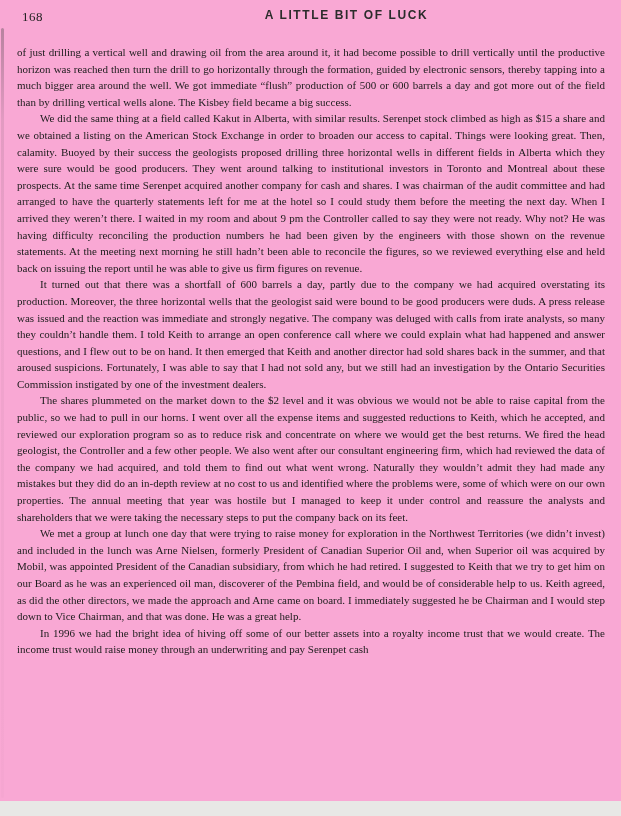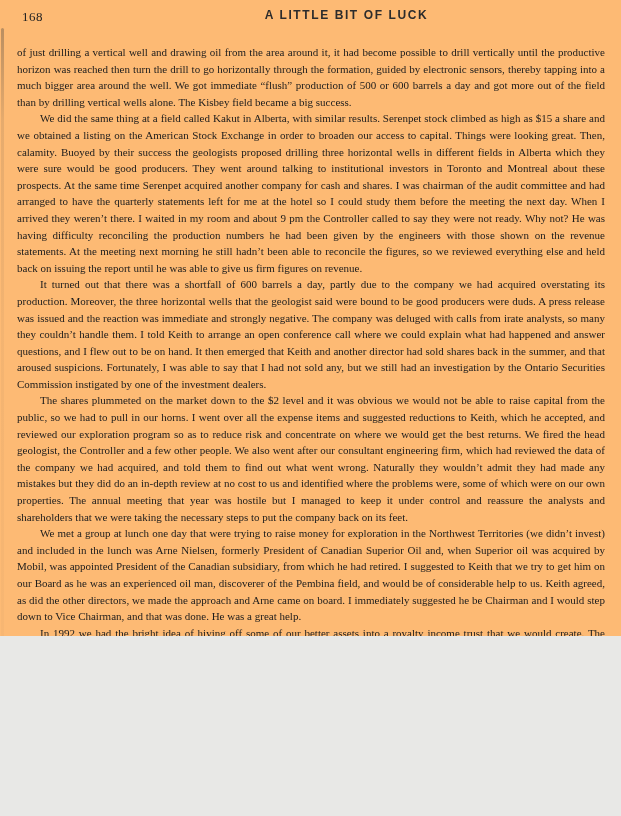--- a/index.html
+++ b/index.html
@@ -3,23 +3,23 @@
 <meta charset="utf-8">
 <style>
   html, body {
     margin: 0;
     padding: 0;
     background: #e8e8e6;
   }
   .page {
     position: relative;
     width: 621px;
-    height: 636px;
+    height: 801px;
     margin: 0;
-    background: #fdba74;
+    background: #f9a8d4;
     overflow: hidden;
     font-family: "Liberation Serif", serif;
     color: #1e1e1e;
   }
   .scan-edge {
     position: absolute;
     left: 1px;
     top: 28px;
     width: 3px;
     height: 770px;
@@ -88,16 +88,16 @@
     <span class="page-number">168</span>
     <span class="head-title">A LITTLE BIT OF LUCK</span>
   </div>
 
   <div class="body-text">
     <p class="no-indent">of just drilling a vertical well and drawing oil from the area around it, it had become possible to drill vertically until the productive horizon was reached then turn the drill to go horizontally through the formation, guided by electronic sensors, thereby tapping into a much bigger area around the well. We got immediate “flush” production of 500 or 600 barrels a day and got more out of the field than by drilling vertical wells alone. The Kisbey field became a big success.</p>
     <p>We did the same thing at a field called Kakut in Alberta, with similar results. Serenpet stock climbed as high as $15 a share and we obtained a listing on the American Stock Exchange in order to broaden our access to capital. Things were looking great. Then, calamity. Buoyed by their success the geologists proposed drilling three horizontal wells in different fields in Alberta which they were sure would be good producers. They went around talking to institutional investors in Toronto and Montreal about these prospects. At the same time Serenpet acquired another company for cash and shares. I was chairman of the audit committee and had arranged to have the quarterly statements left for me at the hotel so I could study them before the meeting the next day. When I arrived they weren’t there. I waited in my room and about 9 pm the Controller called to say they were not ready. Why not? He was having difficulty reconciling the production numbers he had been given by the engineers with those shown on the revenue statements. At the meeting next morning he still hadn’t been able to reconcile the figures, so we reviewed everything else and held back on issuing the report until he was able to give us firm figures on revenue.</p>
     <p>It turned out that there was a shortfall of 600 barrels a day, partly due to the company we had acquired overstating its production. Moreover, the three horizontal wells that the geologist said were bound to be good producers were duds. A press release was issued and the reaction was immediate and strongly negative. The company was deluged with calls from irate analysts, so many they couldn’t handle them. I told Keith to arrange an open conference call where we could explain what had happened and answer questions, and I flew out to be on hand. It then emerged that Keith and another director had sold shares back in the summer, and that aroused suspicions. Fortunately, I was able to say that I had not sold any, but we still had an investigation by the Ontario Securities Commission instigated by one of the investment dealers.</p>
     <p>The shares plummeted on the market down to the $2 level and it was obvious we would not be able to raise capital from the public, so we had to pull in our horns. I went over all the expense items and suggested reductions to Keith, which he accepted, and reviewed our exploration program so as to reduce risk and concentrate on where we would get the best returns. We fired the head geologist, the Controller and a few other people. We also went after our consultant engineering firm, which had reviewed the data of the company we had acquired, and told them to find out what went wrong. Naturally they wouldn’t admit they had made any mistakes but they did do an in-depth review at no cost to us and identified where the problems were, some of which were on our own properties. The annual meeting that year was hostile but I managed to keep it under control and reassure the analysts and shareholders that we were taking the necessary steps to put the company back on its feet.</p>
     <p>We met a group at lunch one day that were trying to raise money for exploration in the Northwest Territories (we didn’t invest) and included in the lunch was Arne Nielsen, formerly President of Canadian Superior Oil and, when Superior oil was acquired by Mobil, was appointed President of the Canadian subsidiary, from which he had retired. I suggested to Keith that we try to get him on our Board as he was an experienced oil man, discoverer of the Pembina field, and would be of considerable help to us. Keith agreed, as did the other directors, we made the approach and Arne came on board. I immediately suggested he be Chairman and I would step down to Vice Chairman, and that was done. He was a great help.</p>
-    <p>In 1992 we had the bright idea of hiving off some of our better assets into a royalty income trust that we would create. The income trust would raise money through an underwriting and pay Serenpet cash</p>
+    <p>In 1996 we had the bright idea of hiving off some of our better assets into a royalty income trust that we would create. The income trust would raise money through an underwriting and pay Serenpet cash</p>
   </div>
 
 </div>
 
 </body></html>

